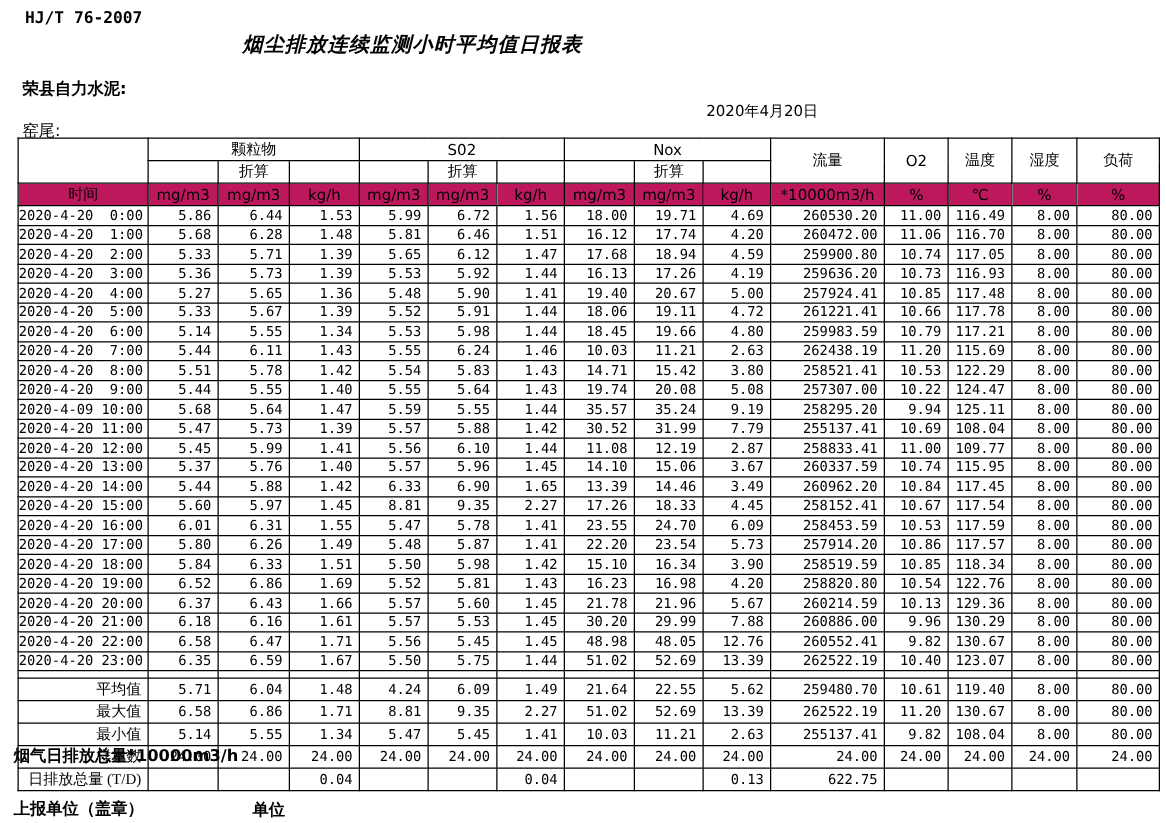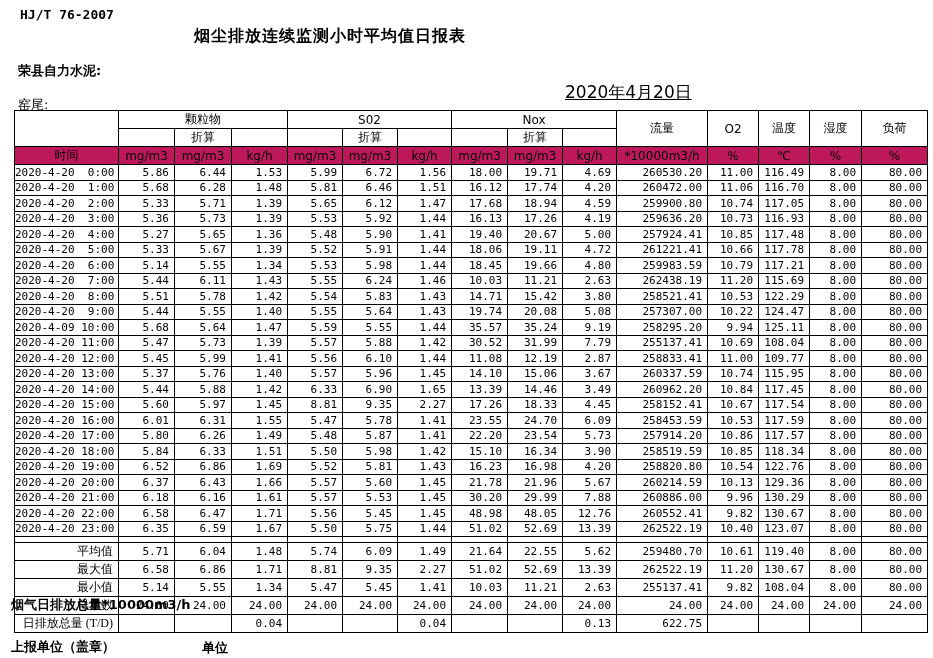--- a/index.html
+++ b/index.html
@@ -6,25 +6,25 @@
   body {
     width:933px; height:658px; background:#ffffff; color:#000;
     font-family:"DejaVu Sans", sans-serif; position:relative; overflow:hidden;
   }
   .standard {
     position:absolute; left:20px; top:7px;
     font-family:"DejaVu Sans Mono", monospace; font-weight:bold; font-size:13px;
   }
   .title {
     position:absolute; left:0; top:26px; width:660px; text-align:center;
-    font-weight:bold; font-size:16px; letter-spacing:1px;
+    font-weight:bold; font-size:16px; letter-spacing:1px;font-style:italic;
   }
   .company { position:absolute; left:18px; top:62px; font-weight:bold; font-size:13px; }
   .location { position:absolute; left:18px; top:96px; font-weight:normal; font-size:13px; }
-  .date { position:absolute; left:565px; top:81px; font-size:17px;text-decoration:underline; }
+  .date { position:absolute; left:565px; top:81px; font-size:12px; }
 
   table.report {
     position:absolute; left:14px; top:110px; width:913px;
     border-collapse:collapse; table-layout:fixed;
     font-family:"DejaVu Sans Mono", monospace; font-size:11px;
   }
   table.report td {
     border:1px solid #000; padding:0 5px 0 0; text-align:right;
     overflow:hidden; white-space:pre; height:14.5px;
   }
@@ -539,21 +539,21 @@
         <td></td>
         <td></td>
         <td></td>
         <td></td>
       </tr>
       <tr>
         <td class="sum-label">平均值</td>
         <td>5.71</td>
         <td>6.04</td>
         <td>1.48</td>
-        <td>5.74</td>
+        <td>4.24</td>
         <td>6.09</td>
         <td>1.49</td>
         <td>21.64</td>
         <td>22.55</td>
         <td>5.62</td>
         <td>259480.70</td>
         <td class="o2-col">10.61</td>
         <td>119.40</td>
         <td>8.00</td>
         <td>80.00</td>

